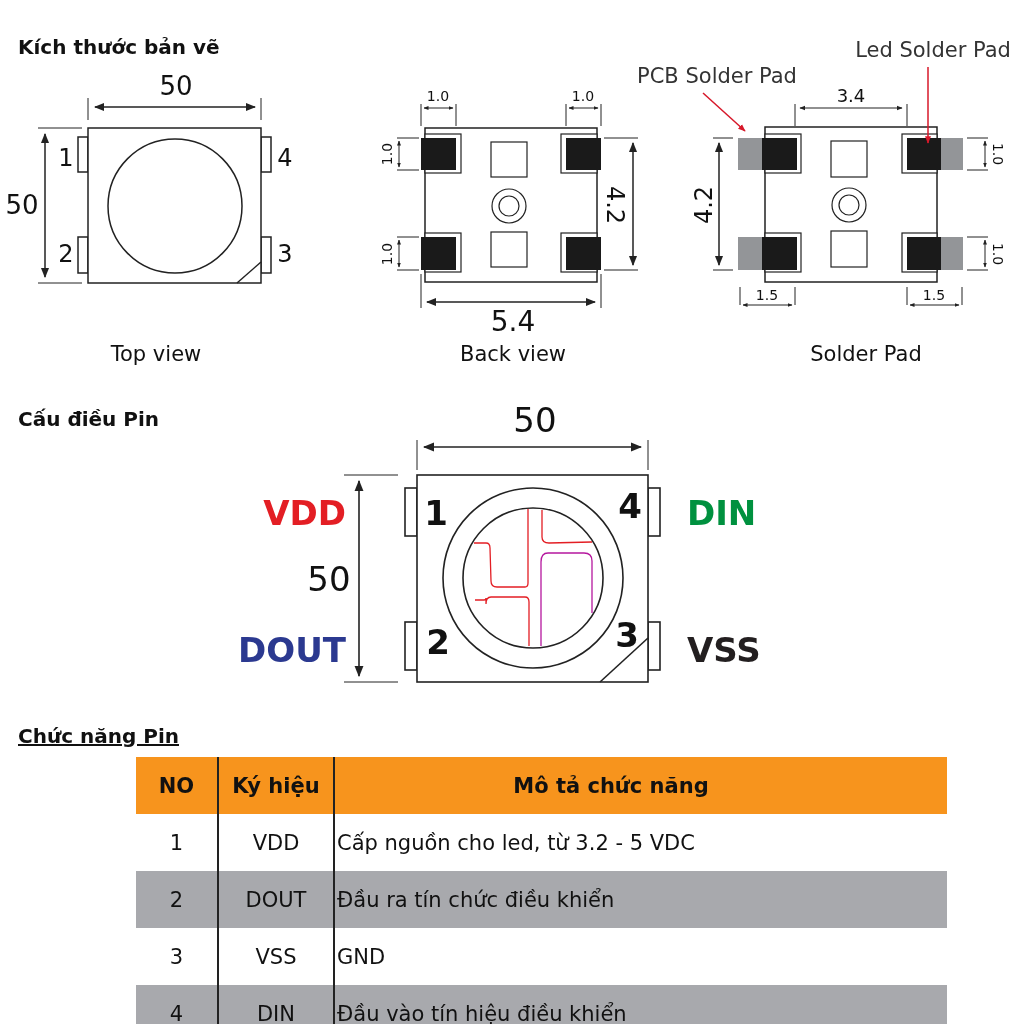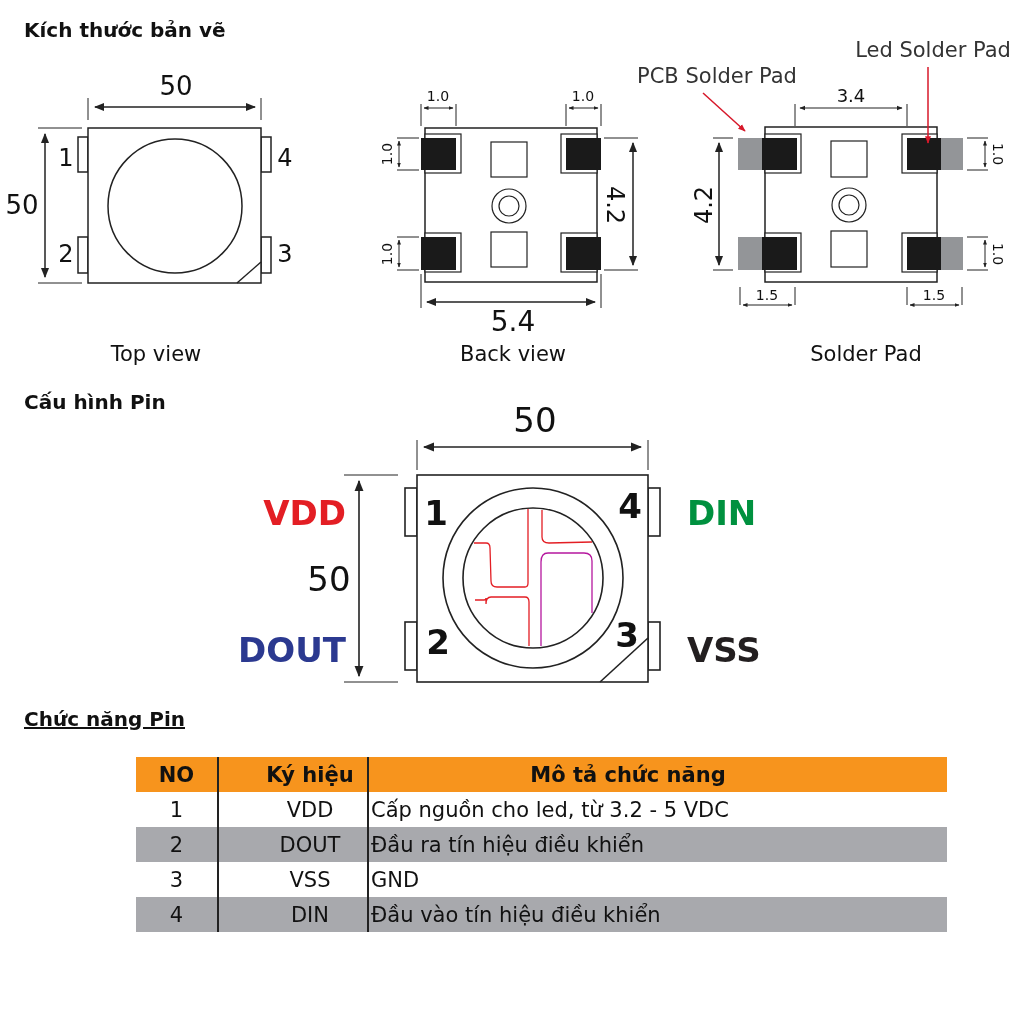--- a/index.html
+++ b/index.html
@@ -1,37 +1,37 @@
 <!DOCTYPE html>
 <html><head>
 <meta charset="utf-8">
 <style>
   html, body { margin: 0; padding: 0; background: #ffffff; }
   body { width: 1024px; height: 1024px; position: relative; overflow: hidden;
          font-family: "DejaVu Sans", sans-serif; color: #111; }
-  .section-title { position: absolute; left: 24px; font-weight: bold; font-size: 20px;
-                   font-family: "DejaVu Sans", sans-serif; color: #111; }
+  .section-title { position: absolute; left: 18px; font-weight: bold; font-size: 20px;
+                   font-family: "DejaVu Sans", sans-serif; color: #111; margin-top: 17px; }
   svg.diagram { position: absolute; left: 0; top: 0; }
   svg text { font-family: "DejaVu Sans", sans-serif; }
   .table { position: absolute; left: 136px; top: 757px; width: 811px; border-collapse: collapse; }
-  .table .row { display: flex; height: 35px; align-items: flex-start; }
+  .table .row { display: flex; height: 57px; align-items: flex-start; }
   .table .row.header { background: #f7941d; font-weight: bold; }
   .table .row.shade { background: #a8a9ad; }
   .table .cell { height: 100%; display: flex; align-items: center; font-size: 21px;
                  font-family: "DejaVu Sans", sans-serif; box-sizing: border-box; }
   .c-no { width: 83px; justify-content: center; border-right: 2px solid #222; }
-  .c-sym { width: 116px; justify-content: center; border-right: 2px solid #222; margin-left: 34px; }
+  .c-sym { width: 116px; justify-content: center; border-right: 2px solid #222; }
   .c-desc { flex: 1; padding-left: 2px; }
   .header .c-desc { justify-content: center; padding-left: 0; padding-right: 60px; }
 </style>
 </head>
 <body>
 
 <div class="section-title" style="top:18px;">Kích thước bản vẽ</div>
-<div class="section-title" style="top:390px;">Cấu hình Pin</div>
+<div class="section-title" style="top:390px;">Cấu điều Pin</div>
 <div class="section-title" style="top:707px;text-decoration:underline;">Chức năng Pin</div>
 
 <svg class="diagram" width="1024" height="750" viewBox="0 0 1024 750">
   <defs>
     <marker id="arr" viewBox="0 0 10 10" refX="9" refY="5" markerWidth="7" markerHeight="7" orient="auto-start-reverse">
       <path d="M0,1 L10,5 L0,9 z" fill="#222"></path>
     </marker>
     <marker id="arrs" viewBox="0 0 10 10" refX="9" refY="5" markerWidth="5" markerHeight="5" orient="auto-start-reverse">
       <path d="M0,1 L10,5 L0,9 z" fill="#222"></path>
     </marker>
@@ -206,21 +206,21 @@
     <div class="cell c-desc">Mô tả chức năng</div>
   </div>
   <div class="row">
     <div class="cell c-no">1</div>
     <div class="cell c-sym">VDD</div>
     <div class="cell c-desc">Cấp nguồn cho led, từ 3.2 - 5 VDC</div>
   </div>
   <div class="row shade">
     <div class="cell c-no">2</div>
     <div class="cell c-sym">DOUT</div>
-    <div class="cell c-desc">Đầu ra tín hiệu điều khiển</div>
+    <div class="cell c-desc">Đầu ra tín chức điều khiển</div>
   </div>
   <div class="row">
     <div class="cell c-no">3</div>
     <div class="cell c-sym">VSS</div>
     <div class="cell c-desc">GND</div>
   </div>
   <div class="row shade">
     <div class="cell c-no">4</div>
     <div class="cell c-sym">DIN</div>
     <div class="cell c-desc">Đầu vào tín hiệu điều khiển</div>

